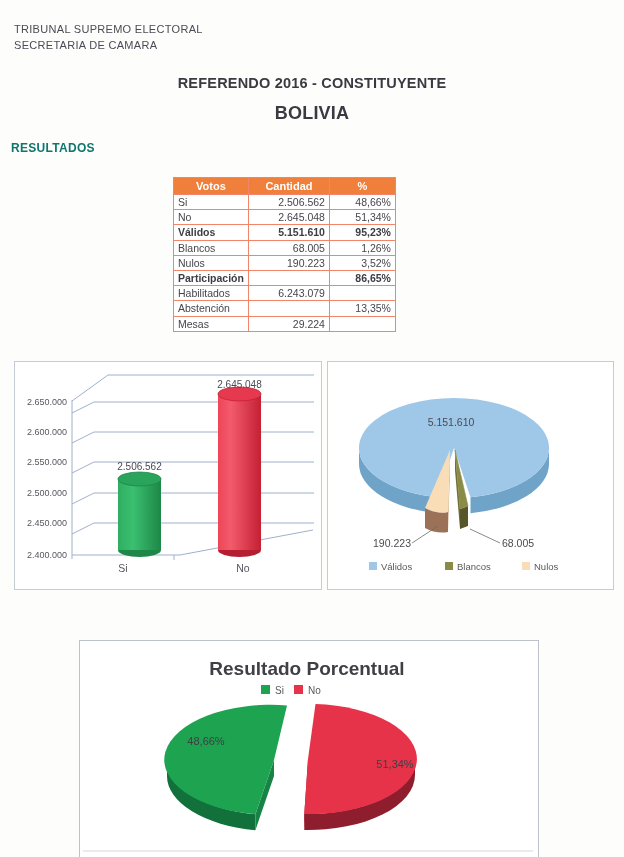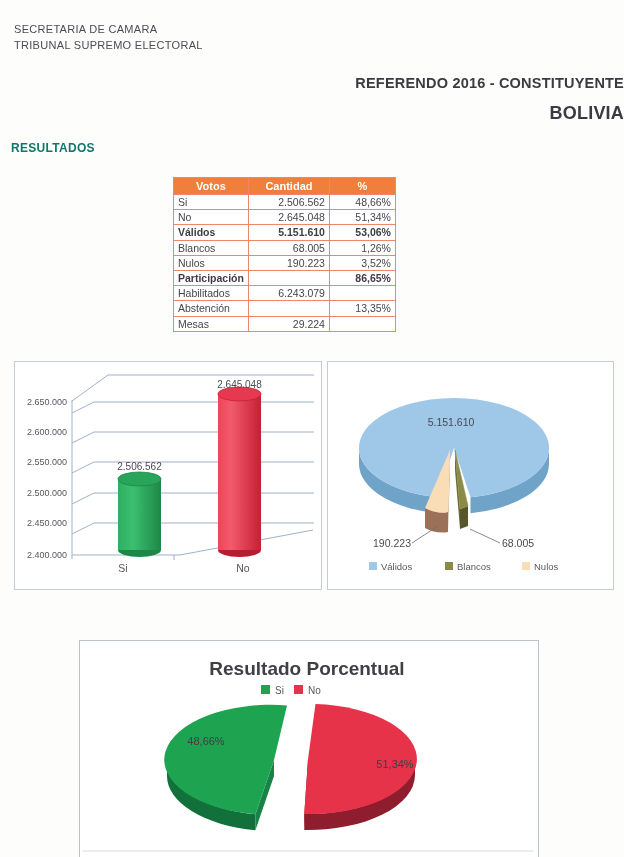--- a/index.html
+++ b/index.html
@@ -4,21 +4,21 @@
 <style>
   html,body{margin:0;padding:0;background:#e8e8e8;}
   .page{
     position:relative;width:624px;height:857px;margin:0 auto;
     background:#fdfdfb;overflow:hidden;
     font-family:"Liberation Sans","DejaVu Sans",sans-serif;
     color:#46464e;
   }
   .org{position:absolute;left:14px;top:21px;font-size:11px;line-height:16px;
        color:#4b4b55;letter-spacing:.3px;}
-  .title-line{position:absolute;left:0;width:624px;text-align:right;
+  .title-line{position:absolute;left:0;width:624px;text-align:center;
        font-weight:bold;color:#3a3a42;letter-spacing:.2px;}
   .title-1{top:75px;font-size:14.5px;}
   .title-2{top:103px;font-size:18px;}
   .section-label{position:absolute;left:11px;top:141px;font-weight:bold;
        font-size:12px;color:#0f766e;letter-spacing:.3px;}
 
   
   .res-table{position:absolute;left:173px;top:177px;border-collapse:collapse;
        font-size:10.5px;color:#45454d;}
   .res-table td,.res-table th{border:1.4px solid #f0856a;padding:0 4px;
@@ -45,22 +45,22 @@
   .pct-title{font-size:19px;font-weight:bold;fill:#3f3f46;}
   .pct-leg{font-size:10px;fill:#595959;}
   .pct-val{font-size:11px;fill:#3f3f46;}
 </style>
 </head>
 <body>
 
 <div class="page">
 
   <div class="org">
+    <div>TRIBUNAL SUPREMO ELECTORAL</div>
     <div>SECRETARIA DE CAMARA</div>
-    <div>TRIBUNAL SUPREMO ELECTORAL</div>
   </div>
 
   <div class="title-line title-1">REFERENDO 2016 - CONSTITUYENTE</div>
   <div class="title-line title-2">BOLIVIA</div>
   <div class="section-label">RESULTADOS</div>
 
   <table class="res-table">
     <tbody>
         <tr>
       <th class="col-label">Votos</th>
@@ -73,21 +73,21 @@
       <td class="col-pct">48,66%</td>
     </tr>
     <tr>
       <td class="col-label">No</td>
       <td class="col-num">2.645.048</td>
       <td class="col-pct">51,34%</td>
     </tr>
     <tr class="bold">
       <td class="col-label">Válidos</td>
       <td class="col-num">5.151.610</td>
-      <td class="col-pct">53,06%</td>
+      <td class="col-pct">95,23%</td>
     </tr>
     <tr>
       <td class="col-label">Blancos</td>
       <td class="col-num">68.005</td>
       <td class="col-pct">1,26%</td>
     </tr>
     <tr>
       <td class="col-label">Nulos</td>
       <td class="col-num">190.223</td>
       <td class="col-pct">3,52%</td>

